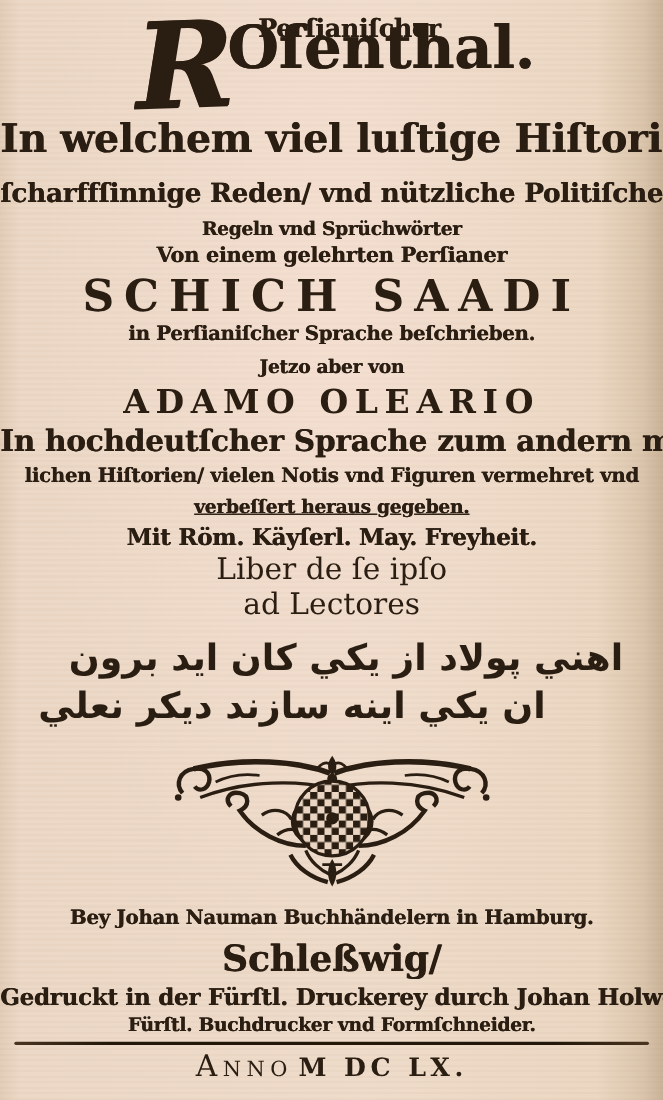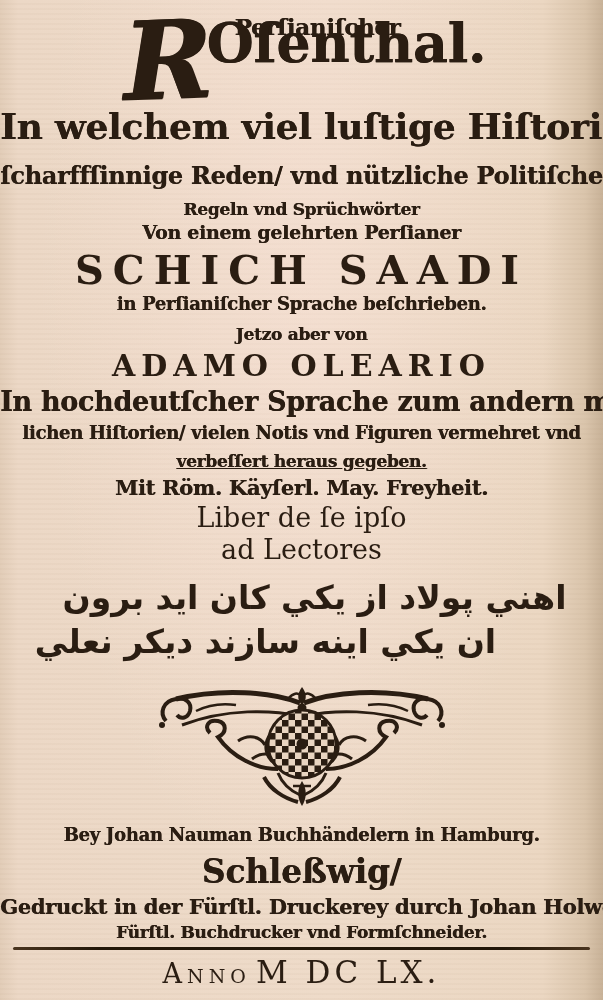--- a/index.html
+++ b/index.html
@@ -17,21 +17,21 @@
   .caps{font-weight:700;}
   .titleRow{position:absolute;left:0;right:0;top:16px;display:flex;justify-content:center;align-items:flex-start;padding-left:6px;}
   .initR{
     font-size:108px;line-height:0.82;font-weight:700;font-style:italic;
     text-shadow:1px 0 currentColor, 0 1px currentColor;transform:rotate(-2deg);
   }
   .titleRest{font-size:54px;line-height:1;margin-left:-6px;}
   .arabic{font-family:"DejaVu Sans", sans-serif;direction:rtl;font-weight:700;}
   .rule{position:absolute;left:13px;width:577px;height:3px;background:linear-gradient(90deg,#4a3520,#221709 15%,#221709 85%,#4a3520);border-radius:2px;}
   .annoWord{font-variant:small-caps;font-size:27px;letter-spacing:5px;font-weight:400;}
-  .annoYear{font-size:31px;letter-spacing:4px;font-weight:400;}
+  .annoYear{font-size:23px;letter-spacing:4px;font-weight:700;}
   svg .ink{stroke:#2a1d12;}
 </style>
 </head>
 <body>
 
 <div class="photo">
 
   <div class="line bl" style="top:13px;font-size:23px;padding-left:32px;">Perſianiſcher</div>
 
   <div class="titleRow">

